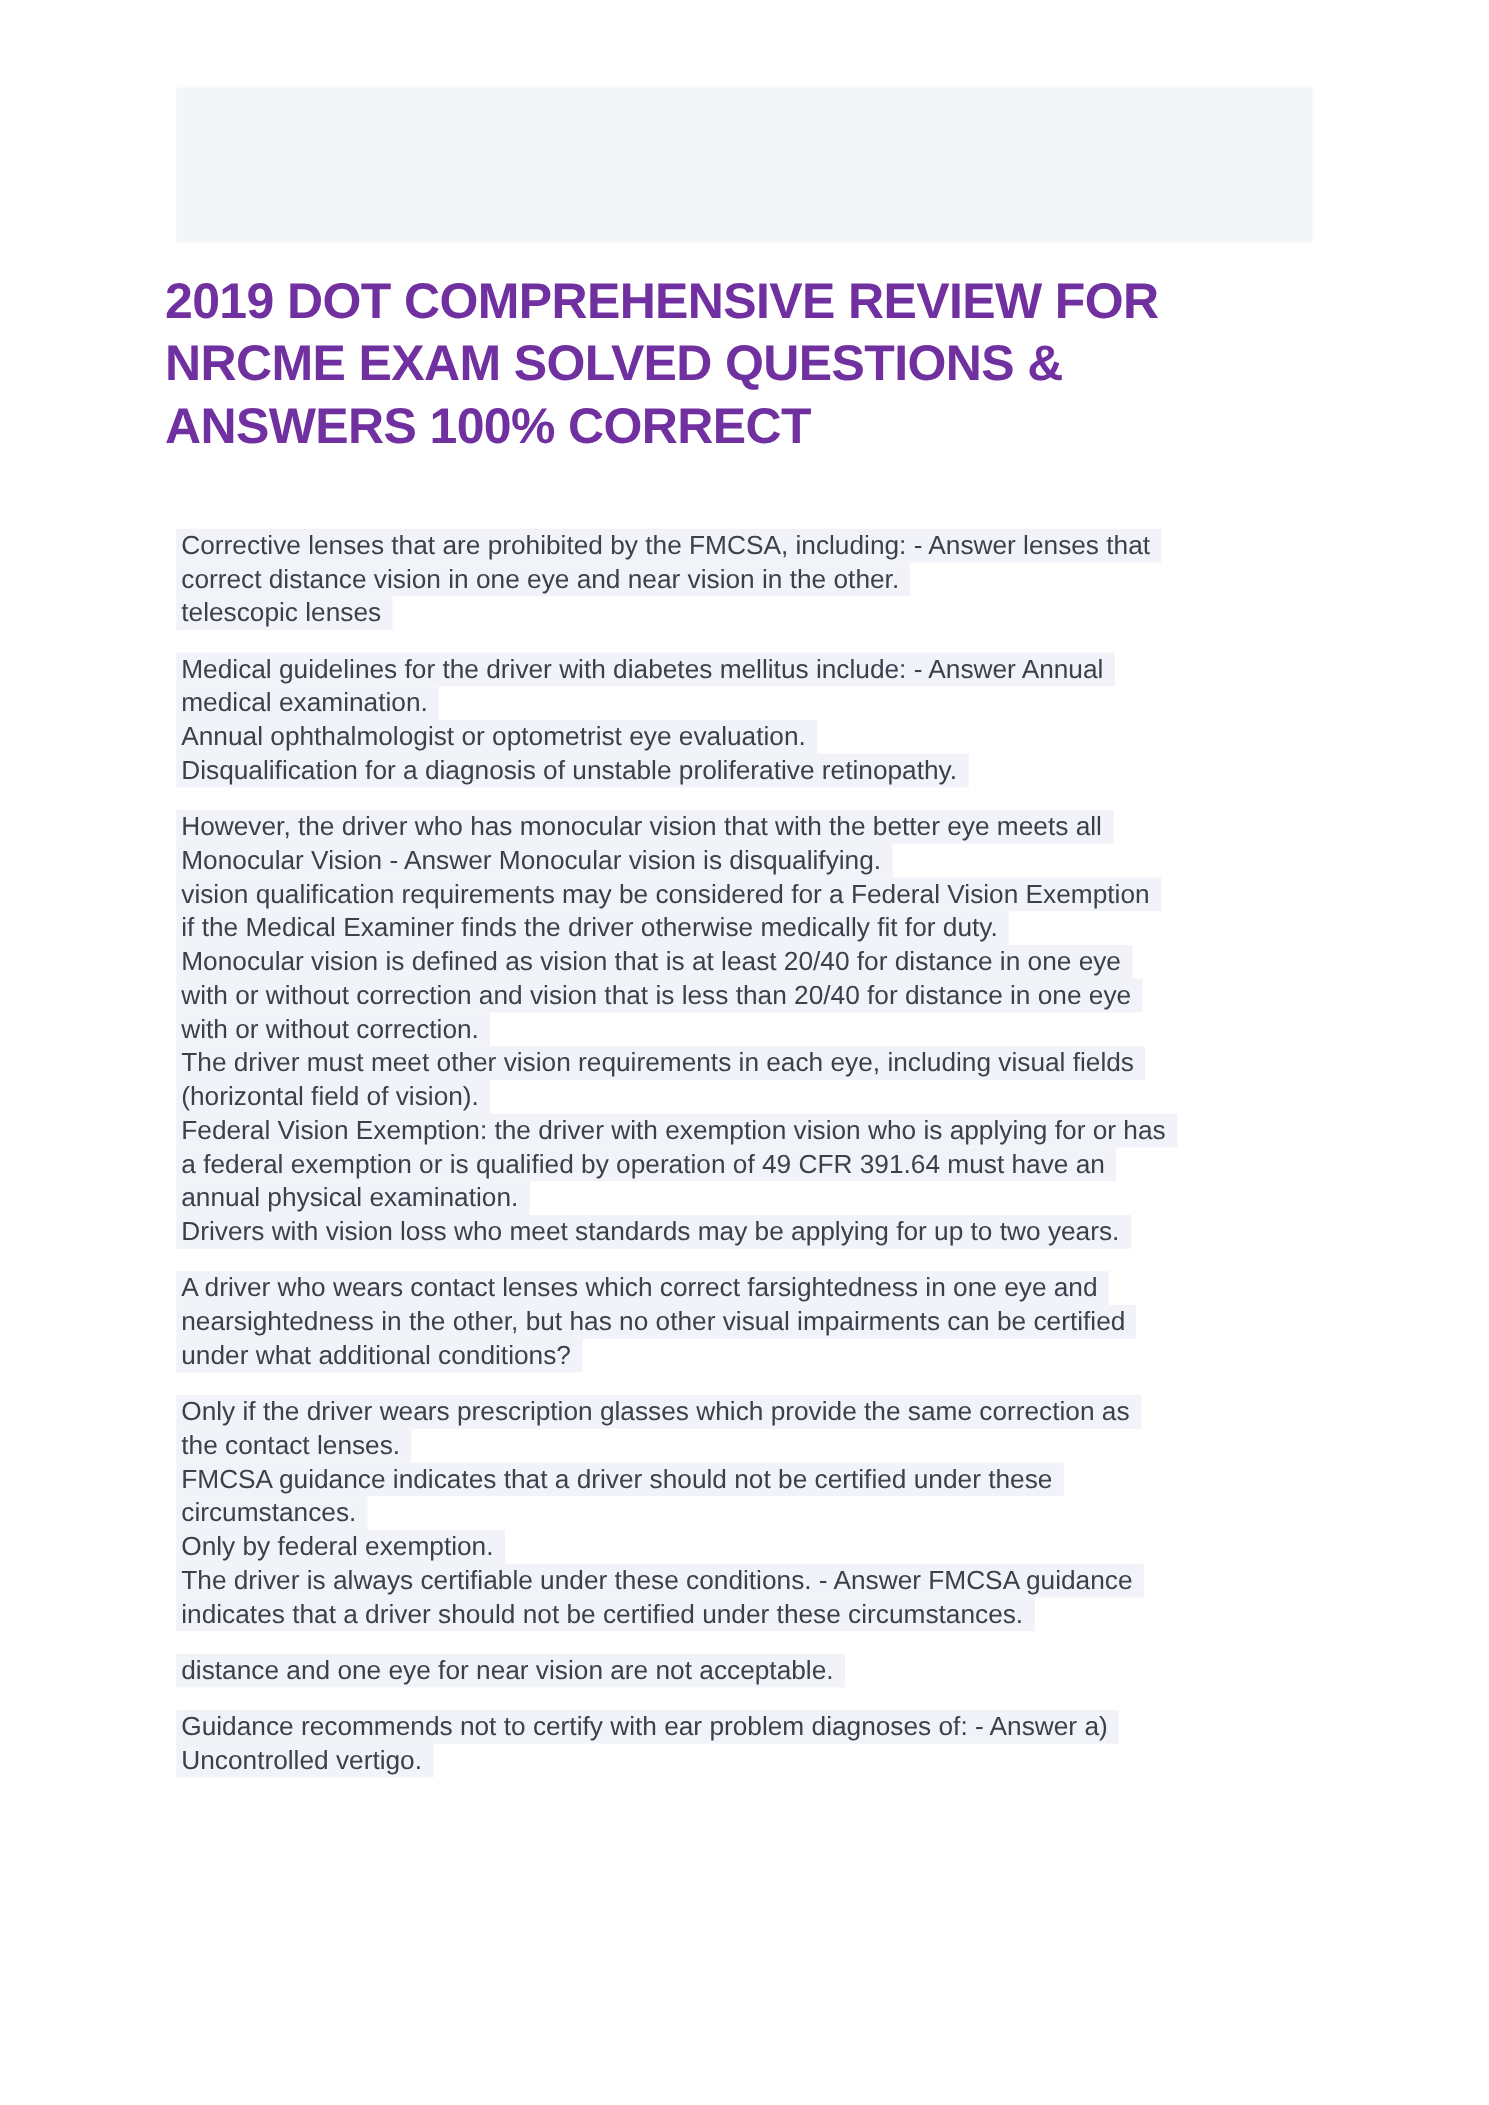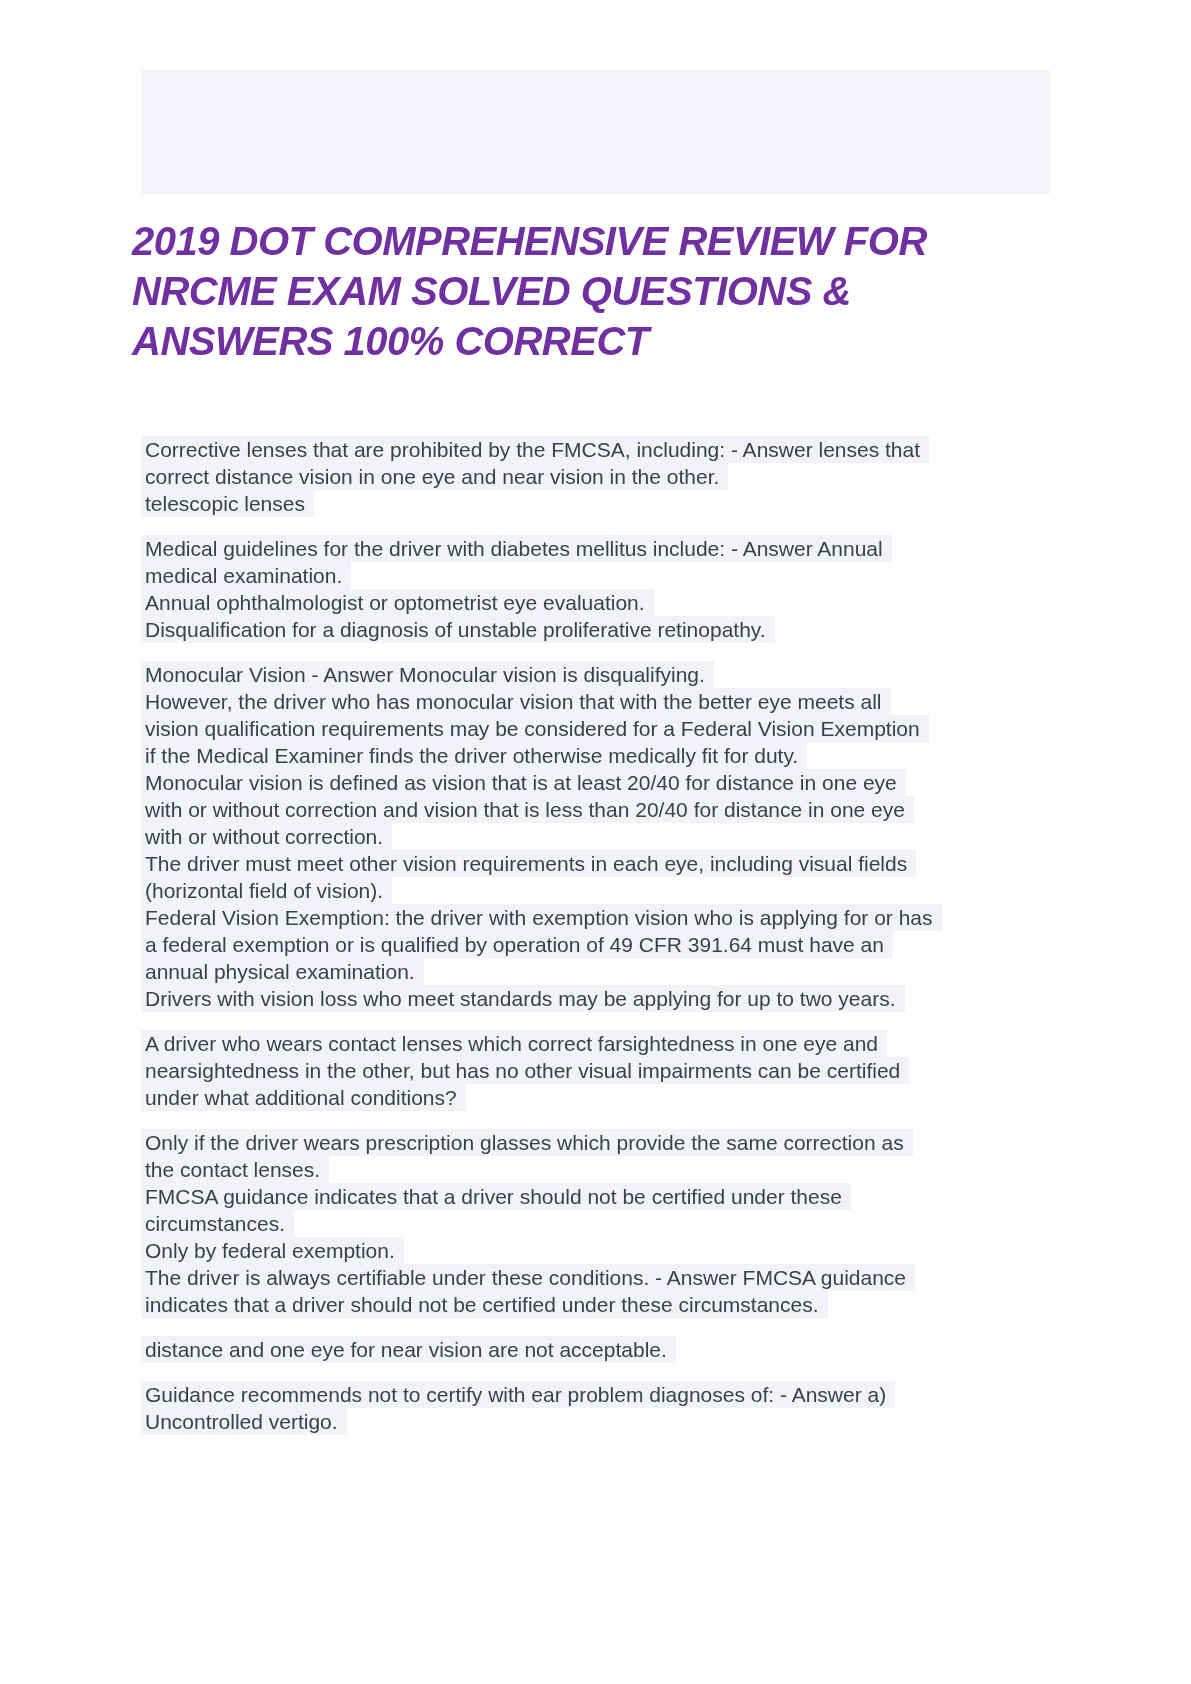--- a/index.html
+++ b/index.html
@@ -26,29 +26,28 @@
   .title {
     position: absolute;
     left: 132px;
     top: 216px;
     margin: 0;
     font-size: 40px;
     line-height: 50px;
     font-weight: bold;
     letter-spacing: -0.5px;
     color: var(--title-color, #7030a0);
-    font-style: italic;
   }
   .title .title-line {
     white-space: nowrap;
   }
   .body-text {
     position: absolute;
     left: 141px;
-    top: 436px;
+    top: 423px;
     right: 0;
   }
   .para {
     margin: 0 0 18px 0;
   }
   .para:last-child {
     margin-bottom: 16px;
   }
   .line {
     display: block;
@@ -81,22 +80,22 @@
         <div class="line">correct distance vision in one eye and near vision in the other.</div>
         <div class="line">telescopic lenses</div>
       </div>
       <div class="para">
         <div class="line">Medical guidelines for the driver with diabetes mellitus include: - Answer Annual</div>
         <div class="line">medical examination.</div>
         <div class="line">Annual ophthalmologist or optometrist eye evaluation.</div>
         <div class="line">Disqualification for a diagnosis of unstable proliferative retinopathy.</div>
       </div>
       <div class="para">
+        <div class="line">However, the driver who has monocular vision that with the better eye meets all</div>
         <div class="line">Monocular Vision - Answer Monocular vision is disqualifying.</div>
-        <div class="line">However, the driver who has monocular vision that with the better eye meets all</div>
         <div class="line">vision qualification requirements may be considered for a Federal Vision Exemption</div>
         <div class="line">if the Medical Examiner finds the driver otherwise medically fit for duty.</div>
         <div class="line">Monocular vision is defined as vision that is at least 20/40 for distance in one eye</div>
         <div class="line">with or without correction and vision that is less than 20/40 for distance in one eye</div>
         <div class="line">with or without correction.</div>
         <div class="line">The driver must meet other vision requirements in each eye, including visual fields</div>
         <div class="line">(horizontal field of vision).</div>
         <div class="line">Federal Vision Exemption: the driver with exemption vision who is applying for or has</div>
         <div class="line">a federal exemption or is qualified by operation of 49 CFR 391.64 must have an</div>
         <div class="line">annual physical examination.</div>

